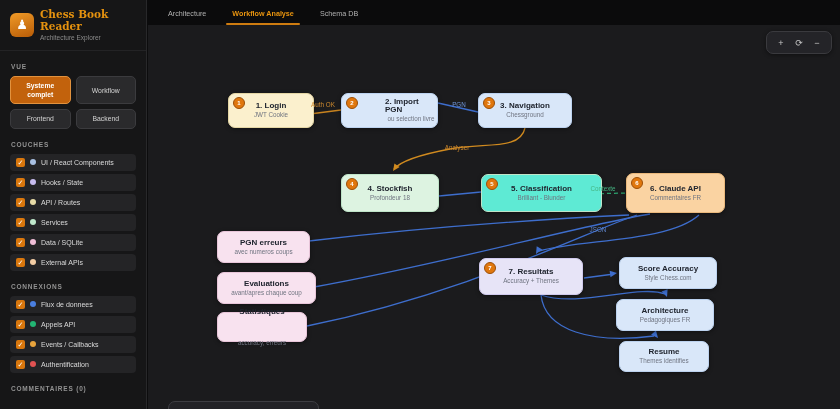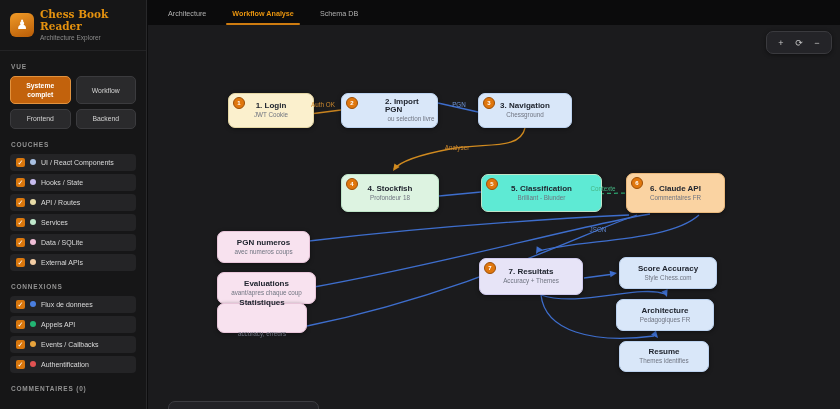--- a/index.html
+++ b/index.html
@@ -200,29 +200,29 @@
     <div class="n-title">5. Classification</div>
     <div class="n-sub">Brilliant - Blunder</div>
   </div>
         <div class="node" style="left: 478px; top: 148px; width: 99px; height: 40px; background: rgb(250, 211, 162); border-color: rgb(233, 184, 124);">
     <span class="badge">6</span>
     <div class="n-title">6. Claude API</div>
     <div class="n-sub">Commentaires FR</div>
   </div>
         <div class="node" style="left: 69px; top: 206px; width: 93px; height: 32px; background: rgb(248, 226, 239); border-color: rgb(232, 197, 217);">
 
-    <div class="n-title">PGN numeros</div>
+    <div class="n-title">PGN erreurs</div>
     <div class="n-sub">avec numeros coups</div>
   </div>
         <div class="node" style="left: 69px; top: 247px; width: 99px; height: 32px; background: rgb(248, 226, 239); border-color: rgb(232, 197, 217);">
 
     <div class="n-title">Evaluations</div>
     <div class="n-sub">avant/apres chaque coup</div>
   </div>
-        <div class="node" style="left: 69px; top: 278px; width: 90px; height: 30px; background: rgb(248, 226, 239); border-color: rgb(232, 197, 217); gap: 24px;">
+        <div class="node" style="left: 69px; top: 287px; width: 90px; height: 30px; background: rgb(248, 226, 239); border-color: rgb(232, 197, 217); gap: 24px;">
 
     <div class="n-title">Statistiques</div>
     <div class="n-sub">accuracy, erreurs</div>
   </div>
         <div class="node" style="left: 331px; top: 233px; width: 104px; height: 37px; background: rgb(231, 228, 247); border-color: rgb(207, 201, 236);">
     <span class="badge">7</span>
     <div class="n-title">7. Resultats</div>
     <div class="n-sub">Accuracy + Themes</div>
   </div>
         <div class="node" style="left: 471px; top: 232px; width: 98px; height: 32px; background: rgb(217, 231, 249); border-color: rgb(188, 210, 239);">

